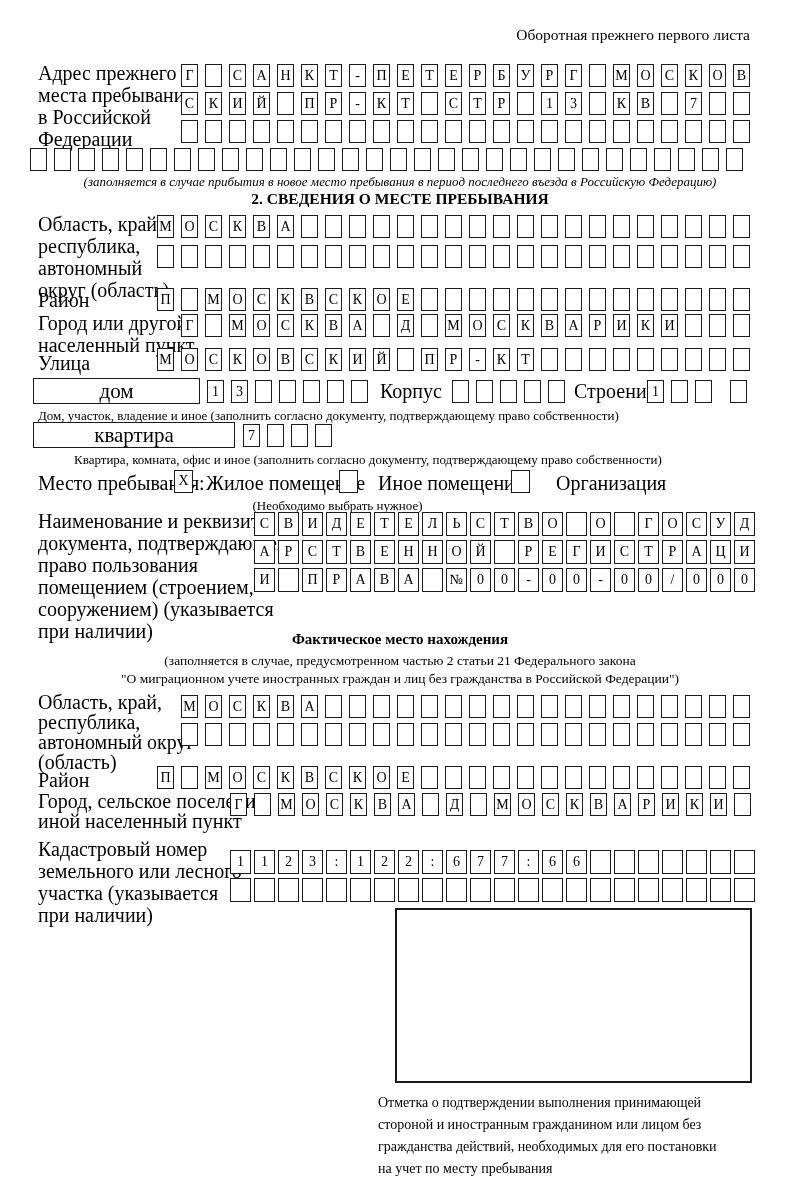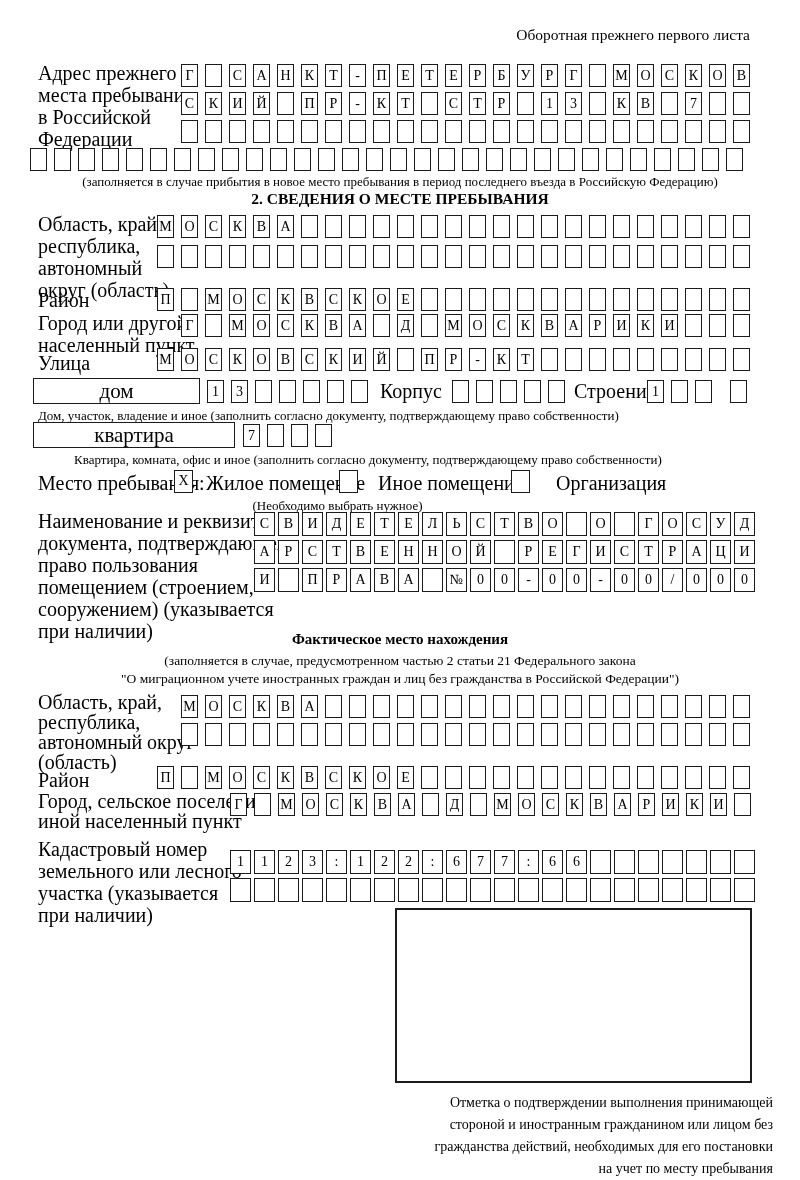--- a/index.html
+++ b/index.html
@@ -23,21 +23,21 @@
   .cells.wide .cell{width:21px;height:24px;}
   .named-box{
     position:absolute;box-sizing:border-box;border:1.6px solid #1b1b1b;
     display:flex;align-items:center;justify-content:center;font-size:21px;background:#fff;
   }
   .chk{
     position:absolute;width:19px;height:23px;box-sizing:border-box;border:1.6px solid #1b1b1b;
     text-align:center;font-size:14px;line-height:20px;background:#fff;
   }
   .stamp{position:absolute;left:395px;top:908px;width:357px;height:175px;box-sizing:border-box;border:2px solid #1b1b1b;background:#fff;}
-  .caption{position:absolute;left:378px;top:1092px;width:395px;text-align:right;font-size:14px;line-height:22px;white-space:pre-line;}
+  .caption{position:absolute;left:378px;top:1092px;width:395px;text-align:left;font-size:14px;line-height:22px;white-space:pre-line;}
 </style>
 </head>
 <body>
 
 <div class="page">
 
   <div class="hdr">Оборотная прежнего первого листа</div>
 
   <div class="lbl" style="left:38px;top:62px;">Адрес прежнего
 места пребывания
@@ -146,21 +146,21 @@
       <div class="cell"></div>
       <div class="cell"></div>
       <div class="cell"></div>
       <div class="cell"></div>
       <div class="cell"></div>
       <div class="cell"></div>
       <div class="cell"></div>
       <div class="cell"></div>
       <div class="cell"></div>
     </div>
-  <div class="note center" style="top:174px;">(заполняется в случае прибытия в новое место пребывания в период последнего въезда в Российскую Федерацию)</div>
+  <div class="note center" style="top:174px;font-style:italic;">(заполняется в случае прибытия в новое место пребывания в период последнего въезда в Российскую Федерацию)</div>
 
   <div class="title" style="top:190px;">2. СВЕДЕНИЯ О МЕСТЕ ПРЕБЫВАНИЯ</div>
 
   <div class="lbl" style="left:38px;top:213px;">Область, край,
 республика,
 автономный
 округ (область)</div>
   <div class="cells" style="left:157px;top:215px;">
       <div class="cell">М</div>
       <div class="cell">О</div>

